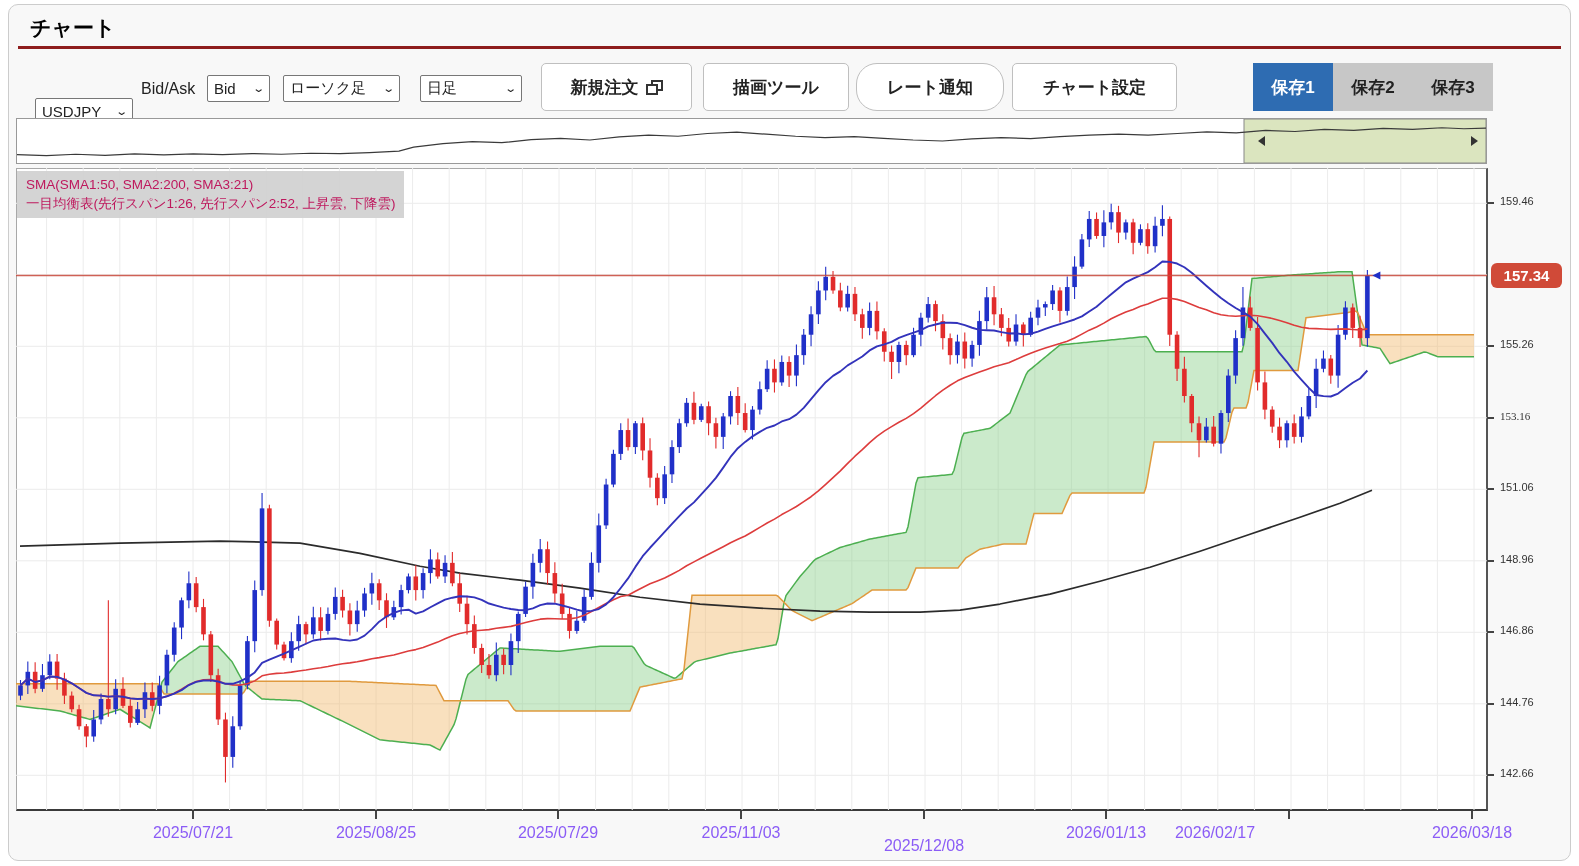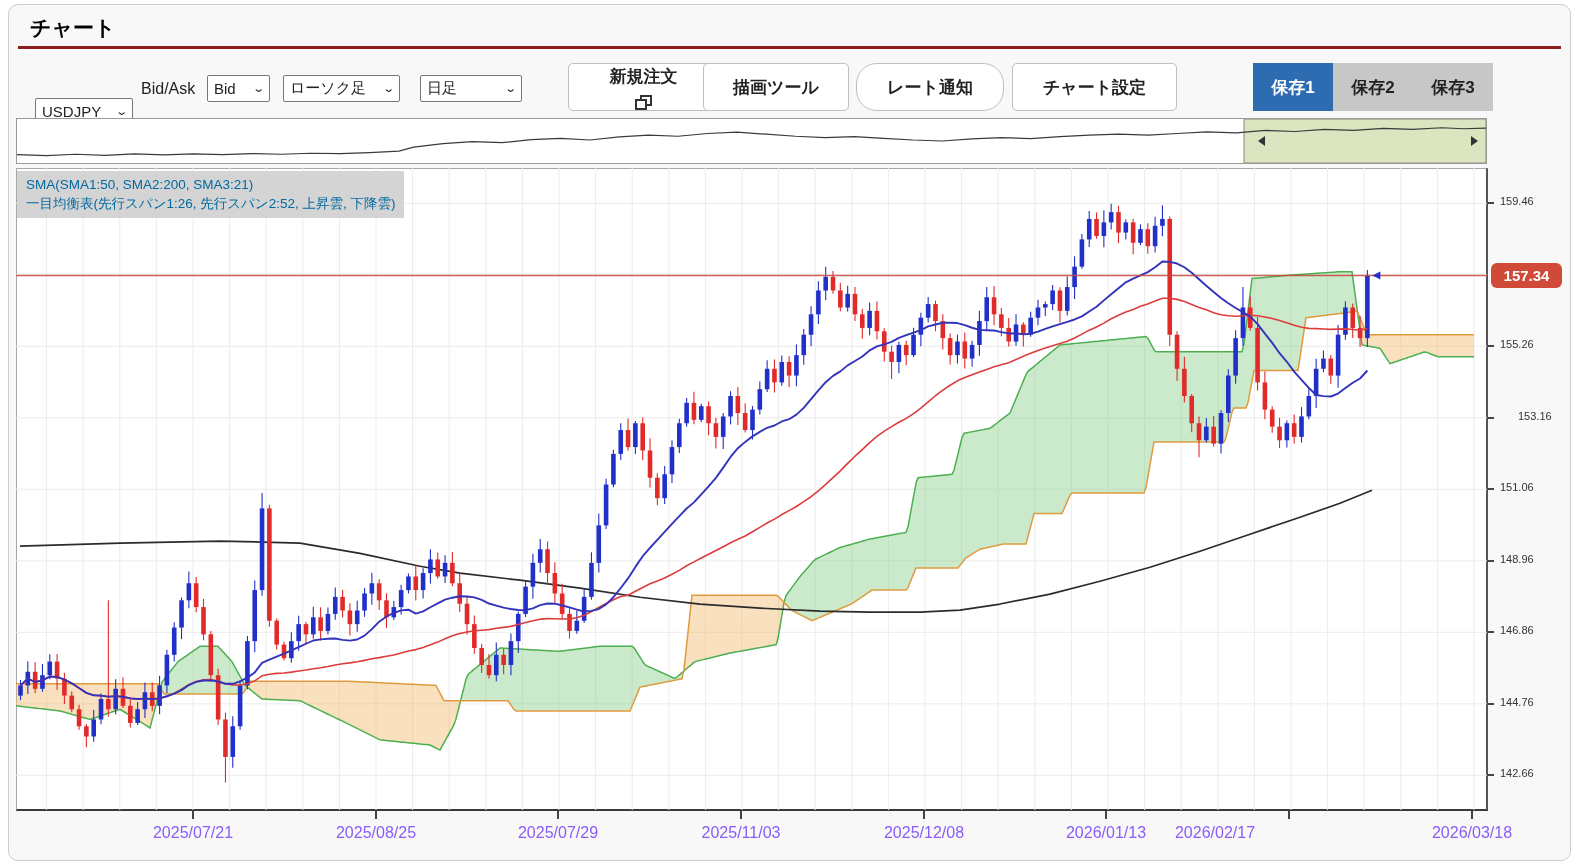--- a/index.html
+++ b/index.html
@@ -31,21 +31,21 @@
   
   .navigator { position:absolute; left:16px; top:118px; width:1471px; height:46px;
     background:#fff; border:1px solid #999; }
   .navigator svg { position:absolute; left:0; top:0; }
 
   
   .plot { position:absolute; left:16px; top:168px; width:1472px; height:643px; background:#fff;
     border:1px solid #a8a8a8; border-right:2px solid #555; border-bottom:2px solid #3a3a3a; }
   .plot svg { position:absolute; left:-1px; top:-1px; }
   .legend-box { position:absolute; left:0px; top:2px; background:rgba(208,208,208,0.92);
-    padding:4px 9px 5px 9px; font-size:13.5px; line-height:19px; color:#0369a1; z-index:5; }
+    padding:4px 9px 5px 9px; font-size:13.5px; line-height:19px; color:#be185d; z-index:5; }
   .y-labels { position:absolute; left:1494px; top:168px; width:80px; height:660px; }
   .y-lab { position:absolute; font-size:11px; color:#333; }
   .y-tick { position:absolute; left:1487px; width:7px; height:2px; background:#444; }
   .x-labels { position:absolute; left:0; top:824px; width:1579px; height:22px; }
   .x-lab { position:absolute; font-size:16px; color:#8b5cf6; width:110px; text-align:center; }
   .x-tick { position:absolute; top:811px; width:2px; height:8px; background:#444; }
   .price-badge { position:absolute; left:1491px; top:263px; width:71px; height:25px;
     background:#d04a38; border-radius:6px; color:#fff; font-weight:bold; font-size:15px;
     display:flex; align-items:center; justify-content:center; z-index:6; }
 </style>
@@ -67,21 +67,21 @@
 </div>
 <div class="sel" style="left:283px;width:117px;">
   <span>ローソク足</span>
   <span class="chev">⌄</span>
 </div>
 <div class="sel" style="left:420px;width:102px;">
   <span>日足</span>
   <span class="chev">⌄</span>
 </div>
 
-<div class="tbtn" style="left:568px;width:151px;flex-direction:column;">
+<div class="tbtn" style="left:541px;width:151px;">
   <span>新規注文</span>
   <span class="win-ico">
       <span class="b2"></span>
       <span class="b1"></span>
     </span>
 </div>
 <div class="tbtn" style="left:703px;width:146px;">
   <span>描画ツール</span>
 </div>
 <div class="tbtn" style="left:856px;width:148px;border-radius:21px;">
@@ -544,33 +544,33 @@
       <polyline points="20.5,685.4142857142856 27.82,678.6047619047622 35.14,682.0095238095239 42.46,680.3071428571434 49.78,676.561904761905 57.1,676.9023809523817 64.42,679.5775510204087 71.74000000000001,683.2863095238104 79.06,688.0624338624348 86.38,692.9047619047626 93.7,695.3190476190491 101.02000000000001,695.6285714285726 108.34,696.6761904761919 115.66,696.1149659863954 122.98,696.7634920634932 130.3,698.394940476192 137.62,699.0333333333353 144.94,698.6550264550281 152.26,699.0333333333353 159.58,698.3523809523826 166.9,696.2770975056703 174.22,693.1523809523825 181.54000000000002,689.1151138716372 188.86,684.7049603174618 196.18,681.6009523809533 203.5,679.7833333333338 210.82,679.6135802469146 218.14000000000001,681.0367346938782 225.46,683.6532019704438 232.78,685.0738095238097 240.10000000000002,685.0847926267282 247.42000000000002,683.7119047619042 254.74,680.8746031746023 262.06,675.8008403361334 269.38,674.2272108843529 276.7,673.4030423280418 284.02,672.9915057915046 291.34000000000003,672.1536340852114 298.66,670.9222222222211 305.98,670.0077380952364 313.3,668.7226480836223 320.62,667.8230158730144 327.94,666.5693244739743 335.26,664.9857142857134 342.58000000000004,663.7751322751312 349.90000000000003,662.9132505175976 357.22,661.7982776089148 364.54,660.3750992063485 371.86,658.8015549076763 379.18,657.6314285714274 386.5,656.2695238095229 393.82,654.9757142857129 401.14,653.0009523809504 408.46000000000004,651.0261904761896 415.78000000000003,649.5961904761896 423.1,647.4852380952368 430.42,644.7614285714269 437.74,642.1057142857135 445.06,638.8371428571419 452.38,635.7728571428561 459.70000000000005,633.4576190476196 467.02000000000004,631.959523809524 474.34000000000003,630.7338095238096 481.66,630.2571428571425 488.98,629.6442857142854 496.3,628.28238095238 503.62,627.3971428571424 510.94,626.3757142857139 518.26,624.5371428571423 525.58,622.5623809523806 532.9,620.7238095238101 540.22,619.1576190476189 547.54,618.6128571428565 554.86,618.8171428571421 562.1800000000001,618.9533333333333 569.5,618.8852380952387 576.82,617.7957142857155 584.14,615.3442857142877 591.46,611.46285714286 598.78,607.4452380952401 606.1,603.4276190476203 613.4200000000001,599.6823809523828 620.74,596.4819047619058 628.0600000000001,595.2561904761915 635.38,591.3066666666681 642.7,587.4252380952394 650.02,583.816190476192 657.34,580.9561904761919 664.6600000000001,577.9600000000016 671.98,574.214761904763 679.3000000000001,570.3333333333353 686.62,565.7709523809538 693.94,561.8895238095251 701.26,558.076190476191 708.58,554.3309523809535 715.9,550.5857142857149 723.22,546.7042857142861 730.5400000000001,542.7547619047618 737.86,539.3499999999992 745.1800000000001,535.9452380952375 752.5,531.7914285714285 759.82,527.4333333333327 767.14,523.0071428571414 774.46,519.1257142857137 781.78,514.5633333333321 789.1,510.61380952380887 796.4200000000001,506.52809523809447 803.74,501.6933333333327 811.0600000000001,496.7223809523798 818.38,490.86619047618944 825.7,484.3290476190463 833.02,477.655714285714 840.34,470.8461904761906 847.6600000000001,463.42380952380904 854.98,456.2057142857142 862.3000000000001,449.668571428572 869.62,442.58666666666636 876.94,436.3900000000001 884.26,431.1466666666669 891.58,426.652380952381 898.9000000000001,422.2942857142863 906.22,418.41285714285755 913.5400000000001,413.6461904761904 920.86,408.13047619047495 928.1800000000001,401.9338095238087 935.5,395.73714285714243 942.82,390.08523809523774 950.14,385.250476190476 957.46,380.8242857142857 964.7800000000001,377.48761904761955 972.1,374.69571428571396 979.4200000000001,372.0399999999996 986.74,369.3842857142862 994.0600000000001,366.7285714285718 1001.38,364.82190476190476 1008.7,362.6428571428564 1016.02,359.57857142857154 1023.34,356.30999999999995 1030.66,353.1776190476186 1037.98,350.385714285714 1045.3,348.0023809523809 1052.6200000000001,345.75523809523804 1059.94,343.5761904761906 1067.26,341.1928571428575 1074.58,338.06047619047615 1081.9,334.1109523809528 1089.22,330.16142857142853 1096.54,326.96095238095353 1103.8600000000001,323.14761904762037 1111.18,318.78952380952467 1118.5,315.24857142857275 1125.82,311.91190476190565 1133.14,309.3923809523824 1140.46,306.3280952380966 1147.78,304.012857142858 1155.1000000000001,301.0166666666678 1162.42,298.2928571428578 1169.74,298.2928571428578 1177.06,299.382380952381 1184.38,301.4933333333338 1191.7,304.4214285714285 1199.02,307.4176190476198 1206.3400000000001,309.8009523809529 1213.66,312.7971428571431 1220.98,314.7719047619048 1228.3,315.7252380952388 1235.6200000000001,316.27000000000044 1242.94,315.7933333333344 1250.26,315.31666666666734 1257.5800000000002,315.7252380952388 1264.9,317.0190476190487 1272.22,318.44904761904877 1279.54,320.56000000000057 1286.8600000000001,322.67095238095334 1294.18,325.32666666666773 1301.5,327.2333333333338 1308.8200000000002,328.39095238095354 1316.14,328.66333333333387 1323.46,329.00380952380976 1330.78,329.3442857142866 1338.1000000000001,329.1400000000009 1345.42,328.86761904762056 1352.74,329.48047619047776 1360.06,329.95714285714473 1367.38,328.9084761904781" fill="none" stroke="#dd3c3c" stroke-width="1.6" stroke-linejoin="round"></polyline>
       <polyline points="20.5,685.4142857142856 27.82,678.6047619047622 35.14,682.0095238095239 42.46,680.3071428571434 49.78,676.561904761905 57.1,676.9023809523817 64.42,679.5775510204087 71.74000000000001,683.2863095238104 79.06,688.0624338624348 86.38,692.9047619047626 93.7,695.3190476190491 101.02000000000001,695.6285714285726 108.34,696.6761904761919 115.66,696.1149659863954 122.98,696.7634920634932 130.3,698.394940476192 137.62,699.0333333333353 144.94,698.6550264550281 152.26,699.0333333333353 159.58,698.3523809523826 166.9,696.2770975056703 174.22,693.5208616780054 181.54000000000002,690.1160997732427 188.86,685.0900226757367 196.18,681.8473922902499 203.5,680.5503401360544 210.82,680.3882086167805 218.14000000000001,681.5231292517001 225.46,683.7929705215422 232.78,683.7929705215422 240.10000000000002,681.3609977324261 247.42000000000002,677.6319727891165 254.74,672.4437641723364 262.06,662.8780045351491 269.38,659.6353741496613 276.7,656.7170068027224 284.02,653.6365079365096 291.34000000000003,650.3938775510219 298.66,647.1512471655341 305.98,643.7464852607724 313.3,640.5038548752846 320.62,639.368934240363 327.94,638.7204081632653 335.26,638.5582766439904 342.58000000000004,639.8553287981849 349.90000000000003,640.6659863945576 357.22,639.5310657596381 364.54,635.6399092970526 371.86,629.1546485260769 379.18,621.6965986394557 386.5,616.5083900226757 393.82,612.7793650793651 401.14,610.3473922902491 408.46000000000004,609.6988662131514 415.78000000000003,613.5900226757369 423.1,611.3201814058948 430.42,607.2668934240373 437.74,603.3757369614518 445.06,599.6467120181412 452.38,597.7011337868489 459.70000000000005,596.2419501133795 467.02000000000004,596.5662131519273 474.34000000000003,597.3768707483 481.66,599.8088435374161 488.98,603.5378684807267 496.3,605.6455782312939 503.62,607.5911564625861 510.94,609.0503401360556 518.26,610.0231292517003 525.58,610.1852607709752 532.9,608.4018140589578 540.22,605.1591836734691 547.54,603.5378684807257 554.86,603.6999999999996 562.1800000000001,605.4834467120179 569.5,607.4290249433112 576.82,609.6988662131514 584.14,611.4823129251697 591.46,610.8337868480729 598.78,609.0503401360536 606.1,604.3485260770974 613.4200000000001,597.2147392290251 620.74,587.9732426303866 628.0600000000001,578.4074829931973 635.38,566.8961451247167 642.7,556.1954648526078 650.02,547.7646258503399 657.34,539.820181405895 664.6600000000001,531.87573696145 671.98,523.931292517006 679.3000000000001,516.1489795918369 686.62,508.52879818594084 693.94,502.3678004535152 701.26,494.42335600907023 708.58,486.3167800453523 715.9,477.88594104308453 723.22,467.6716553287984 730.5400000000001,456.97097505668944 737.86,448.2158730158738 745.1800000000001,441.8927437641722 752.5,436.3802721088433 759.82,431.840589569161 767.14,427.7873015873016 774.46,425.5174603174604 781.78,421.464172335601 789.1,419.19433106575985 796.4200000000001,414.6546485260766 803.74,407.8451247165532 811.0600000000001,399.0900226757375 818.38,390.3349206349218 825.7,382.2283446712019 833.02,375.90521541950136 840.34,371.36553287981906 847.6600000000001,365.36666666666633 854.98,360.989115646258 862.3000000000001,356.4494331065757 869.62,350.45056689342306 876.94,346.3972789115636 884.26,344.28956916099736 891.58,341.85759637188227 898.9000000000001,337.80430839002184 906.22,335.21020408163184 913.5400000000001,332.61609977324184 920.86,330.18412698412675 928.1800000000001,326.45510204081614 935.5,324.50952380952293 942.82,322.7260770975056 950.14,322.7260770975065 957.46,323.0503401360554 964.7800000000001,325.1580498866216 972.1,327.75215419501166 979.4200000000001,329.8598639455788 986.74,330.1841269841277 994.0600000000001,330.50839002267656 1001.38,332.12970521541996 1008.7,333.4267573696145 1016.02,333.2646258503405 1023.34,334.3995464852611 1030.66,333.75102040816336 1037.98,331.6433106575962 1045.3,328.8870748299322 1052.6200000000001,326.29297052154124 1059.94,324.185260770975 1067.26,321.9154195011329 1074.58,319.4834467120178 1081.9,316.402947845804 1089.22,311.53900226757384 1096.54,306.6750566893427 1103.8600000000001,300.3519274376421 1111.18,294.1909297052154 1118.5,288.1920634920647 1125.82,282.35532879818595 1133.14,278.62630385487535 1140.46,275.3836734693876 1147.78,272.1410430839008 1155.1000000000001,267.27709750566964 1162.42,261.4403628117909 1169.74,261.9267573696147 1177.06,263.5480725623581 1184.38,267.27709750566964 1191.7,272.7895691609976 1199.02,279.2748299319731 1206.3400000000001,285.76009070294765 1213.66,292.08321995464826 1220.98,298.08208616779996 1228.3,303.27029478457996 1235.6200000000001,307.97210884353717 1242.94,312.18752834467057 1250.26,316.56507936507893 1257.5800000000002,324.185260770975 1264.9,333.58888888888845 1272.22,342.8303854875279 1279.54,353.206802721088 1286.8600000000001,361.7997732426297 1294.18,371.68979591836694 1301.5,379.79637188208585 1308.8200000000002,387.90294784580476 1316.14,395.03673469387803 1323.46,396.17165532879767 1330.78,396.4959183673465 1338.1000000000001,393.5775510204086 1345.42,388.06507936507876 1352.74,382.71473922902476 1360.06,378.49931972789034 1367.38,370.4900226757354" fill="none" stroke="#3333bb" stroke-width="1.9" stroke-linejoin="round"></polyline>
       <line x1="16" y1="275.48095238095254" x2="1487" y2="275.48095238095254" stroke="rgba(200,70,58,0.85)" stroke-width="1.6"></line>
       <polygon points="1372.38,275.48095238095254 1380.38,271.48095238095254 1380.38,279.48095238095254" fill="#2030c8"></polygon>
     </svg>
 </div>
 
 <div class="y-labels" id="ylabels">
     <div class="y-lab" style="top: 27.3px; left: 6px;">159.46</div>
     <div class="y-lab" style="top: 170.3px; left: 6px;">155.26</div>
-    <div class="y-lab" style="top: 241.8px; left: 24px;">153.16</div>
+    <div class="y-lab" style="top: 241.8px; left: 6px; font-family: Liberation Serif, serif;">153.16</div>
     <div class="y-lab" style="top: 313.3px; left: 6px;">151.06</div>
     <div class="y-lab" style="top: 384.8px; left: 6px;">148.96</div>
     <div class="y-lab" style="top: 456.3px; left: 6px;">146.86</div>
     <div class="y-lab" style="top: 527.8px; left: 6px;">144.76</div>
     <div class="y-lab" style="top: 599.3px; left: 6px;">142.66</div>
   </div>
 <div class="x-labels" id="xlabels">
     <div class="x-lab" style="left: 138px;">2025/07/21</div>
     <div class="x-lab" style="left: 321px;">2025/08/25</div>
     <div class="x-lab" style="left: 503px;">2025/07/29</div>
     <div class="x-lab" style="left: 686px;">2025/11/03</div>
-    <div class="x-lab" style="left: 869px;">2025/12/08</div>
+    <div class="x-lab" style="left: 869px; margin-top: 13px;">2025/12/08</div>
     <div class="x-lab" style="left: 1051px;">2026/01/13</div>
     <div class="x-lab" style="left: 1160px;">2026/02/17</div>
     <div class="x-lab" style="left: 1417px;">2026/03/18</div>
   </div>
 <div id="ticks">
     <div class="y-tick" style="top: 202.3px;"></div>
     <div class="y-tick" style="top: 345.3px;"></div>
     <div class="y-tick" style="top: 416.8px;"></div>
     <div class="y-tick" style="top: 488.3px;"></div>
     <div class="y-tick" style="top: 559.8px;"></div>

